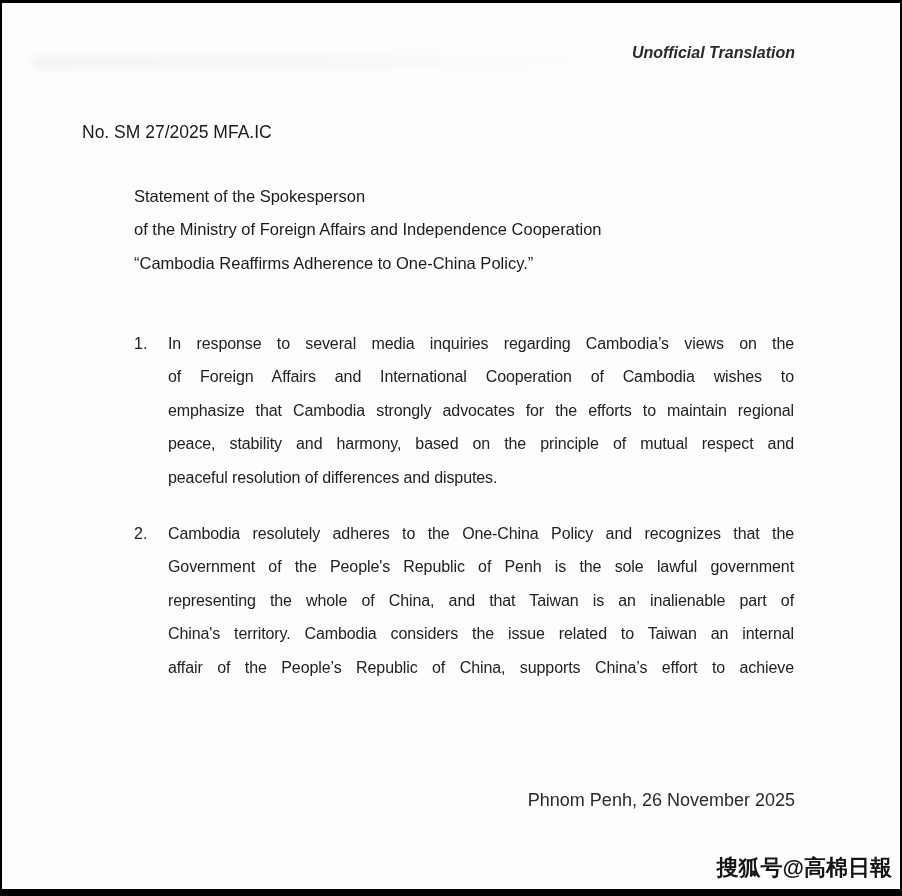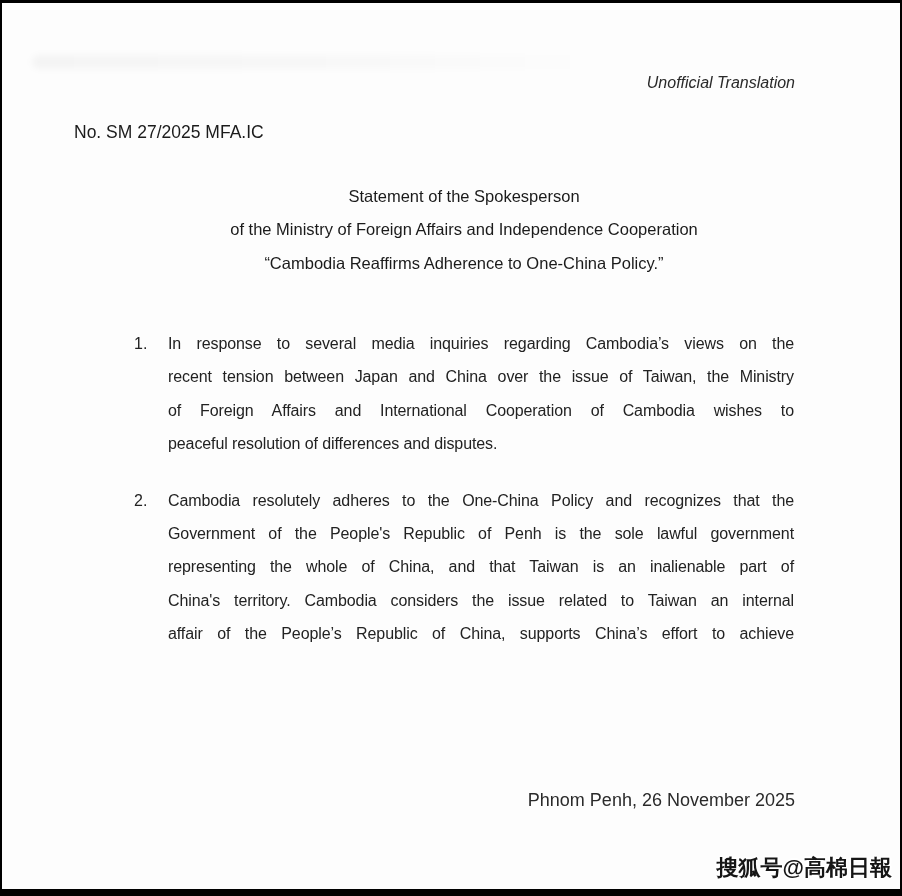--- a/index.html
+++ b/index.html
@@ -25,39 +25,40 @@
   .smudge {
     position: absolute;
     top: 52px; left: 30px;
     width: 560px; height: 14px;
     background: linear-gradient(90deg, rgba(0,0,0,0.035), rgba(0,0,0,0.02) 60%, rgba(0,0,0,0));
     border-radius: 8px;
     filter: blur(3px);
   }
   .unofficial {
     position: absolute;
-    top: 71px;
+    top: 41px;
     right: 105px;
     font-size: 16px;
     font-style: italic;
     color: #2a2a2a;
+    font-weight: bold;
   }
   .refno {
     position: absolute;
     top: 119px;
-    left: 72px;
+    left: 80px;
     font-size: 17.5px;
     color: #1b1b1b;
   }
   .title {
     position: absolute;
     top: 177px;
     left: 132px;
     right: 106px;
-    text-align: center;
+    text-align: left;
     font-size: 16.5px;
     line-height: 33.4px;
     color: #1b1b1b;
   }
   .body-list {
     position: absolute;
     top: 324px;
     left: 132px;
     right: 106px;
   }
@@ -128,22 +129,23 @@
     <div>of the Ministry of Foreign Affairs and Independence Cooperation</div>
     <div>“Cambodia Reaffirms Adherence to One-China Policy.”</div>
   </div>
 
   <div class="body-list">
 
     <div class="para">
       <div class="num">1.</div>
       <div class="ptext">
         <div class="jline">In response to several media inquiries regarding Cambodia’s views on the</div>
-        <div class="jline">recent tension between Japan and China over the issue of Taiwan, the Ministry</div>
         <div class="jline">of Foreign Affairs and International Cooperation of Cambodia wishes to</div>
+        <div class="jline">emphasize that Cambodia strongly advocates for the efforts to maintain regional</div>
+        <div class="jline">peace, stability and harmony, based on the principle of mutual respect and</div>
         <div class="jline last">peaceful resolution of differences and disputes.</div>
       </div>
     </div>
 
     <div class="para">
       <div class="num">2.</div>
       <div class="ptext">
         <div class="jline">Cambodia resolutely adheres to the One-China Policy and recognizes that the</div>
         <div class="jline">Government of the People's Republic of Penh is the sole lawful government</div>
         <div class="jline">representing the whole of China, and that Taiwan is an inalienable part of</div>

